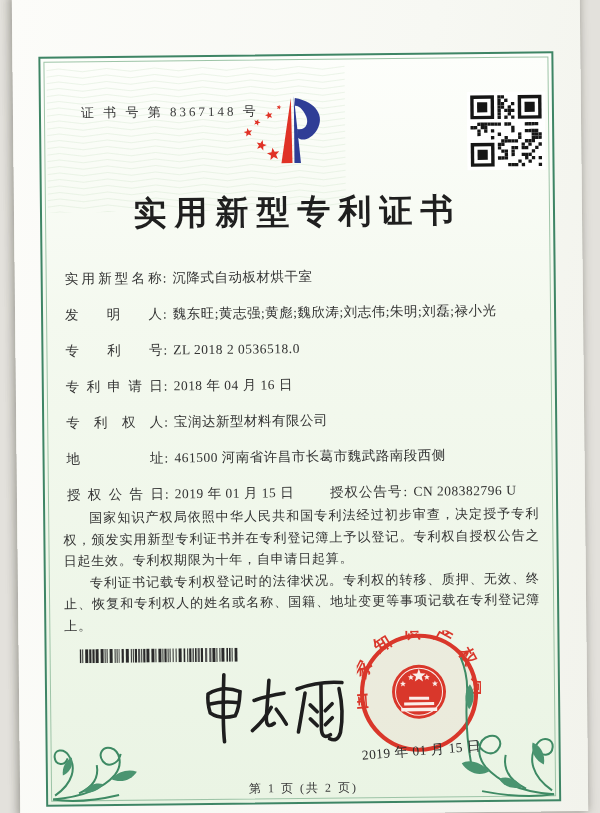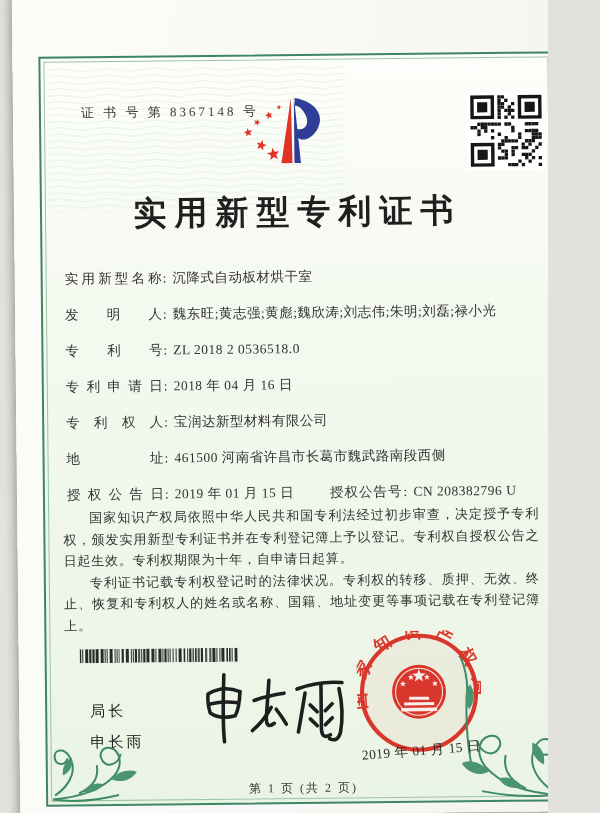--- a/index.html
+++ b/index.html
@@ -1,18 +1,18 @@
 <!DOCTYPE html>
 <html><head>
 <meta charset="utf-8">
 <style>
   html,body{margin:0;padding:0;}
   body{width:600px;height:813px;background:#e3e1dc;overflow:hidden;
        font-family:"Liberation Serif","DejaVu Serif",serif;}
-  .photo{position:relative;width:548px;height:813px;overflow:hidden;}
+  .photo{position:relative;width:600px;height:813px;overflow:hidden;}
   .paper{position:absolute;left:16px;top:-8px;width:568px;height:822px;
          background:linear-gradient(100deg,#fcfcf9 0%,#f7f8f3 60%,#f2f3ec 100%);
          transform:rotate(-0.6deg);transform-origin:50% 50%;
          box-shadow:0 0 10px rgba(60,60,50,.35), -4px 2px 8px rgba(60,60,50,.18);}
   .frame{position:absolute;left:26px;top:62px;width:511px;height:746px;
          border:2.5px solid #3e8565;
          background:linear-gradient(180deg,#fdfefb 0%,#f4f9ef 35%,#eaf4e4 100%);}
   .frame::before{content:"";position:absolute;inset:3px;border:1px solid #9dc4a7;pointer-events:none;}
   .waves{position:absolute;inset:4px;z-index:0;pointer-events:none;}
   .content{position:absolute;inset:0;z-index:1;}
@@ -371,24 +371,20 @@
             <rect x="132.79999999999998" y="0" width="3" height="14" fill="#2a2a2a"></rect>
             <rect x="136.79999999999998" y="0" width="1" height="14" fill="#2a2a2a"></rect>
             <rect x="139.79999999999998" y="0" width="1" height="14" fill="#2a2a2a"></rect>
             <rect x="141.79999999999998" y="0" width="3" height="14" fill="#2a2a2a"></rect>
             <rect x="146.79999999999998" y="0" width="1.6" height="14" fill="#2a2a2a"></rect>
             <rect x="149.39999999999998" y="0" width="1.6" height="14" fill="#2a2a2a"></rect>
             <rect x="151.99999999999997" y="0" width="1" height="14" fill="#2a2a2a"></rect>
             <rect x="154.99999999999997" y="0" width="3" height="14" fill="#2a2a2a"></rect>
           </svg>
 
-        <div class="director">
-          <div>局长</div>
-          <div>申长雨</div>
-        </div>
 
         <svg class="signature" viewBox="0 0 165 95">
           <g stroke="#1e1e1e" stroke-width="3.6" stroke-linecap="round" fill="none">
             <path d="M31,14 C30,40 29,62 31,81"></path>
             <path d="M15,33 Q30,24 47,31 Q46,48 42,55 Q27,59 17,52 Q14,42 15,33"></path>
             <path d="M17,43 Q30,40 45,42"></path>
             <path d="M76,20 Q74,45 73,58 Q73,69 81,63"></path>
             <path d="M61,40 Q75,35 91,33"></path>
             <path d="M78,47 Q70,61 59,70"></path>
             <path d="M83,49 Q89,57 93,64"></path>

